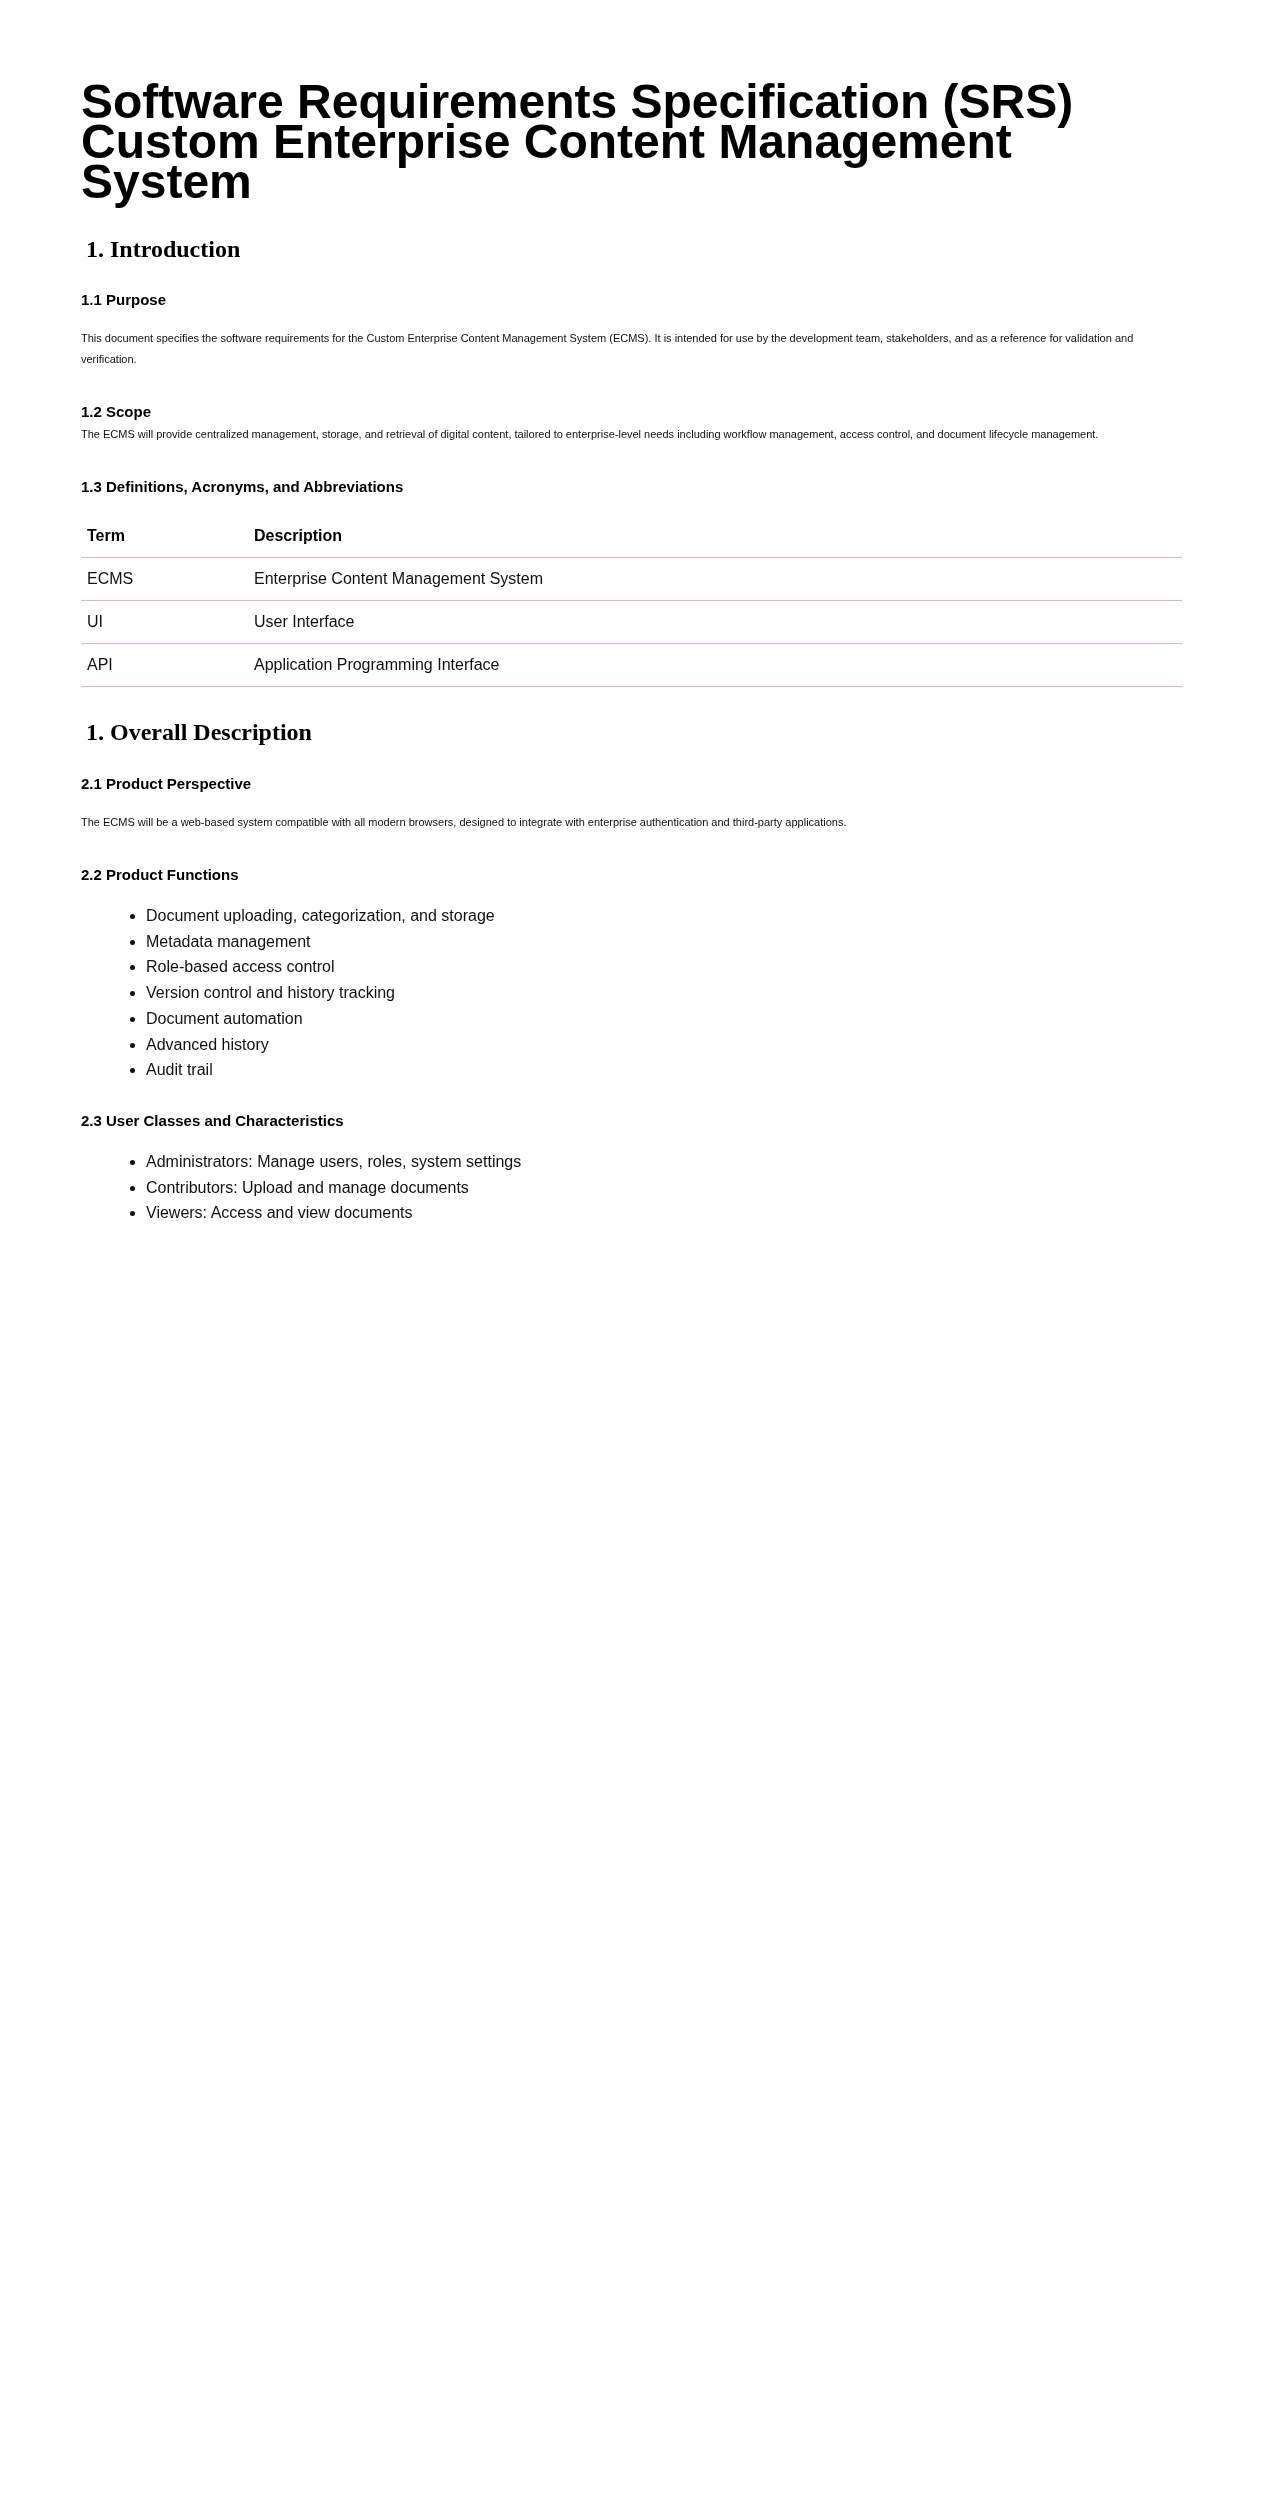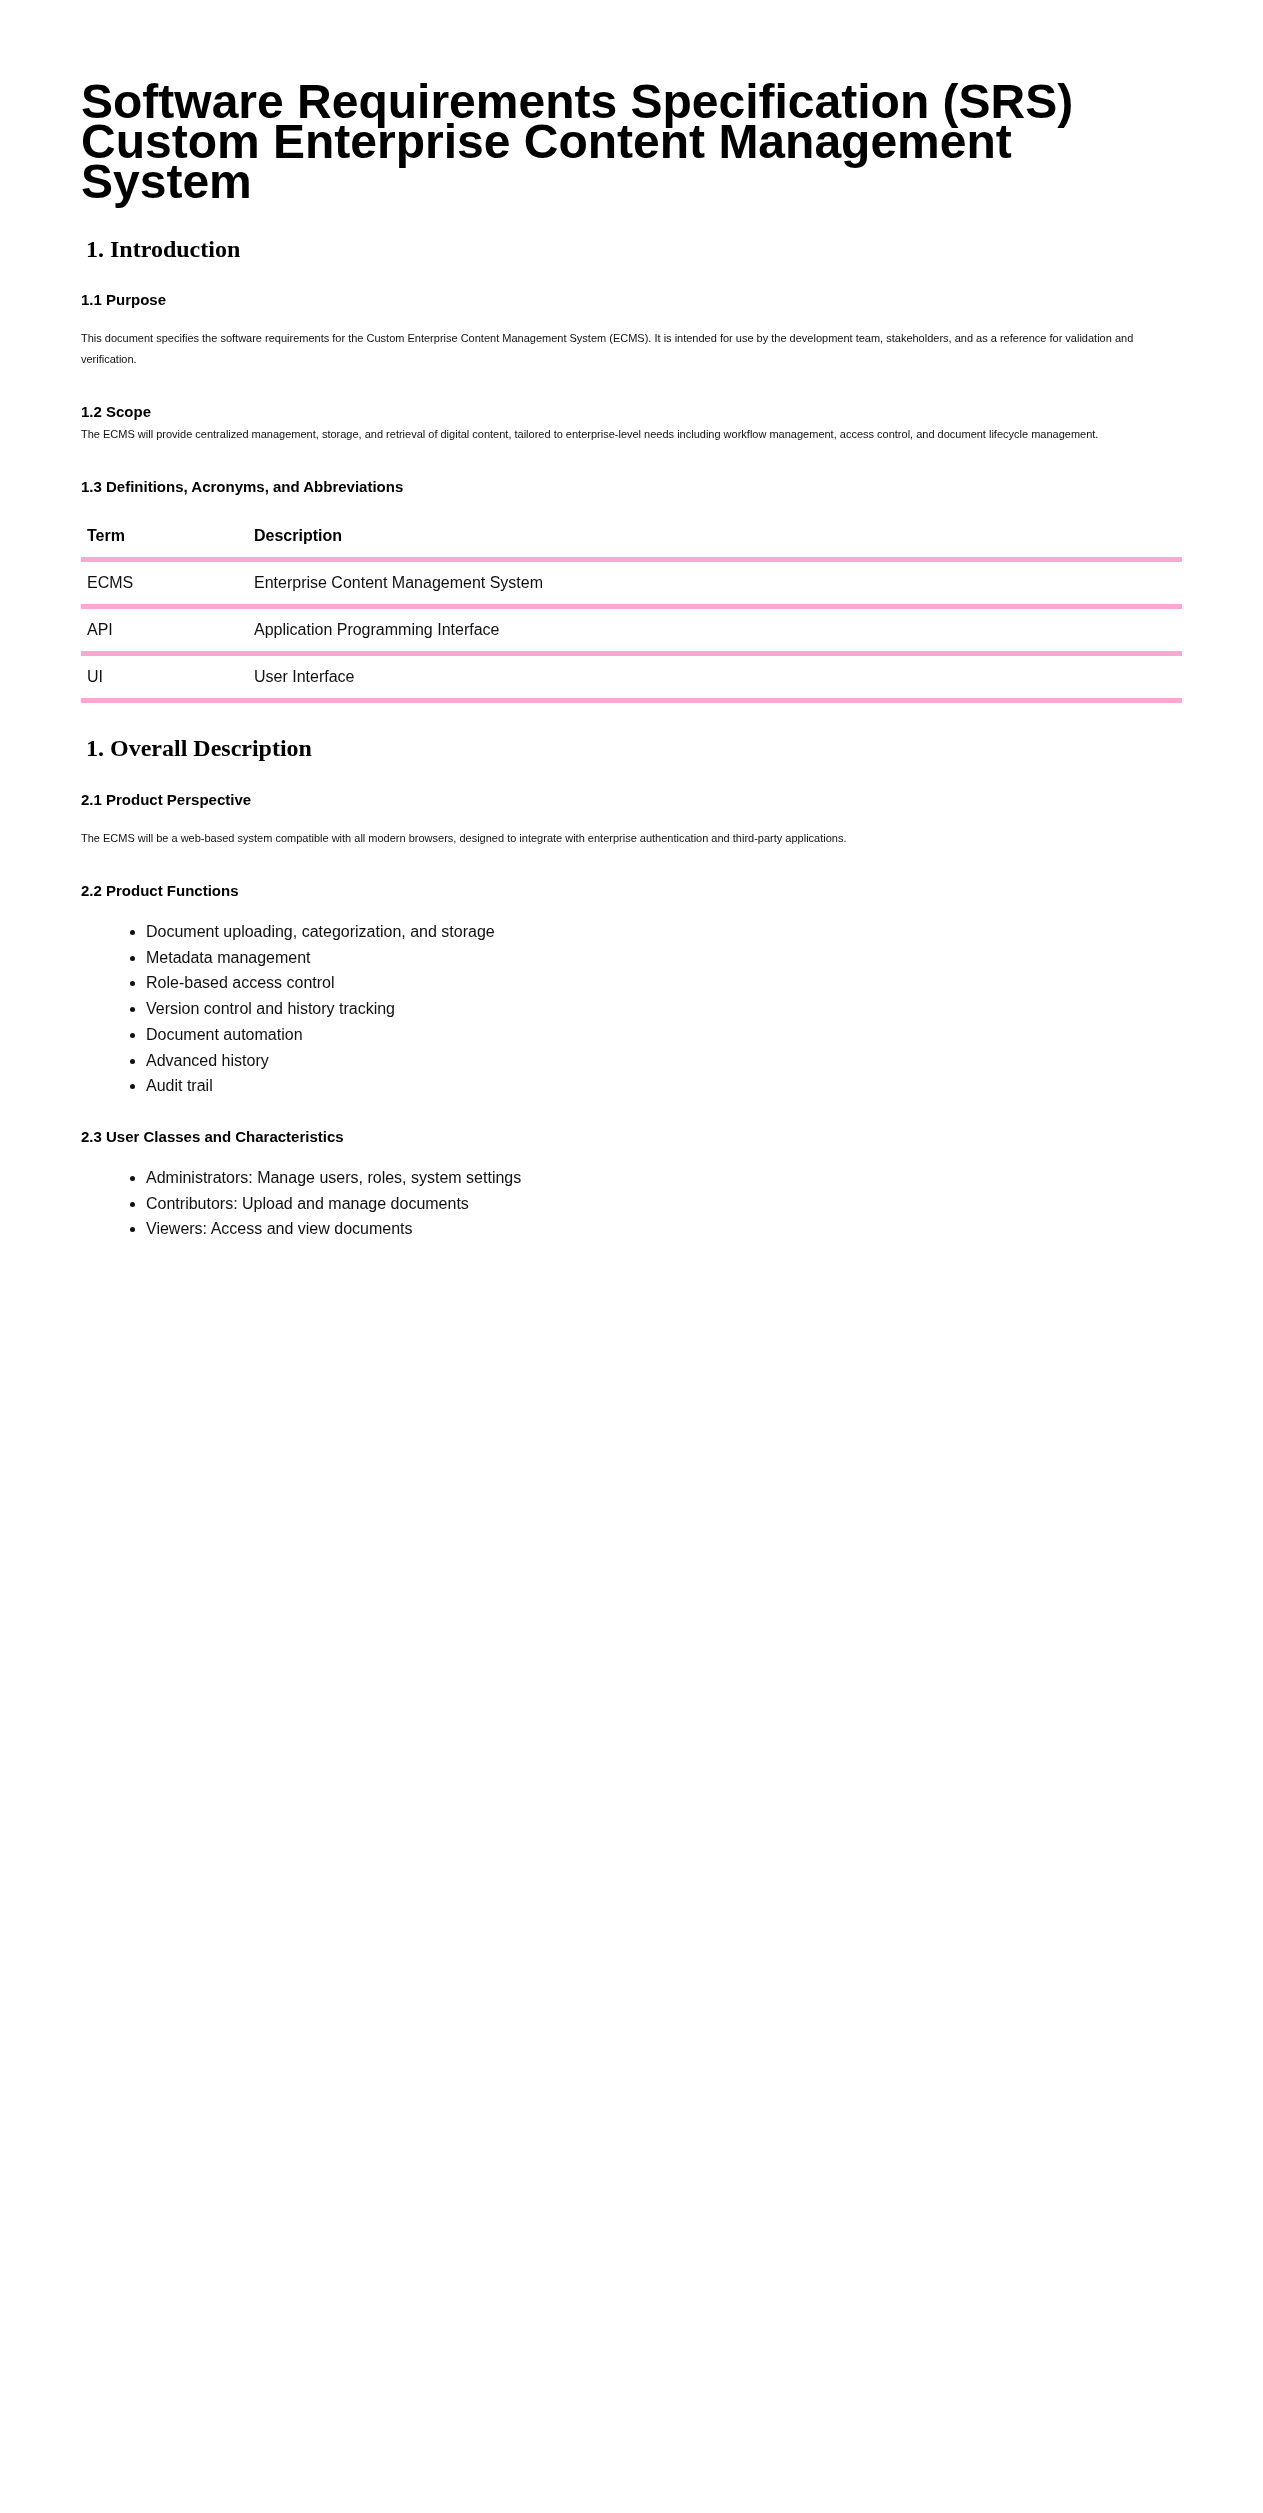--- a/index.html
+++ b/index.html
@@ -54,21 +54,21 @@
     }
     table {
       width: 100%;
       border-collapse: collapse;
       font-size: 16px;
     }
     th, td {
       text-align: left;
       padding: 8px 6px;
       line-height: 26px;
-      border-bottom: 5px solid #f9a8d4;
+      border-bottom: 1px solid #f9a8d4;
     }
     th { font-weight: bold; color: #000; }
     td.term, th.term { width: 155px; }
     ul {
       margin: 0;
       padding-left: 65px;
       font-size: 16px;
     }
     ul li {
       line-height: 25.7px;
@@ -114,26 +114,26 @@
         <th class="term">Term</th>
         <th>Description</th>
       </tr>
     </thead>
     <tbody>
       <tr>
         <td class="term">ECMS</td>
         <td>Enterprise Content Management System</td>
       </tr>
       <tr>
+        <td class="term">UI</td>
+        <td>User Interface</td>
+      </tr>
+      <tr>
         <td class="term">API</td>
         <td>Application Programming Interface</td>
-      </tr>
-      <tr>
-        <td class="term">UI</td>
-        <td>User Interface</td>
       </tr>
     </tbody>
   </table>
 
   <h2 id="overall-heading">1. Overall Description</h2>
 
   <h3 id="perspective-heading">2.1 Product Perspective</h3>
   <p id="perspective-text">The ECMS will be a web-based system compatible with all modern browsers, designed to integrate with enterprise authentication and third-party applications.</p>
 
   <h3 id="functions-heading">2.2 Product Functions</h3>

